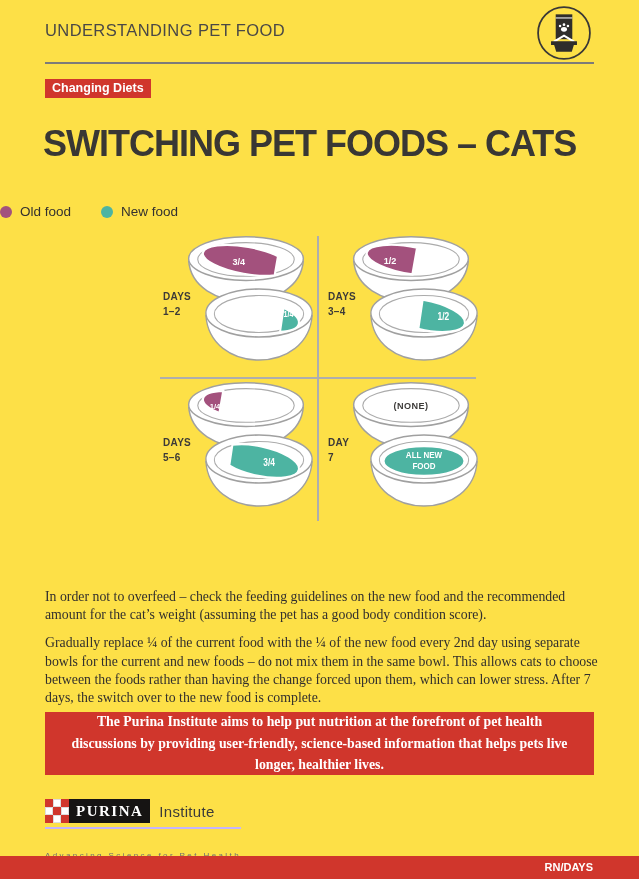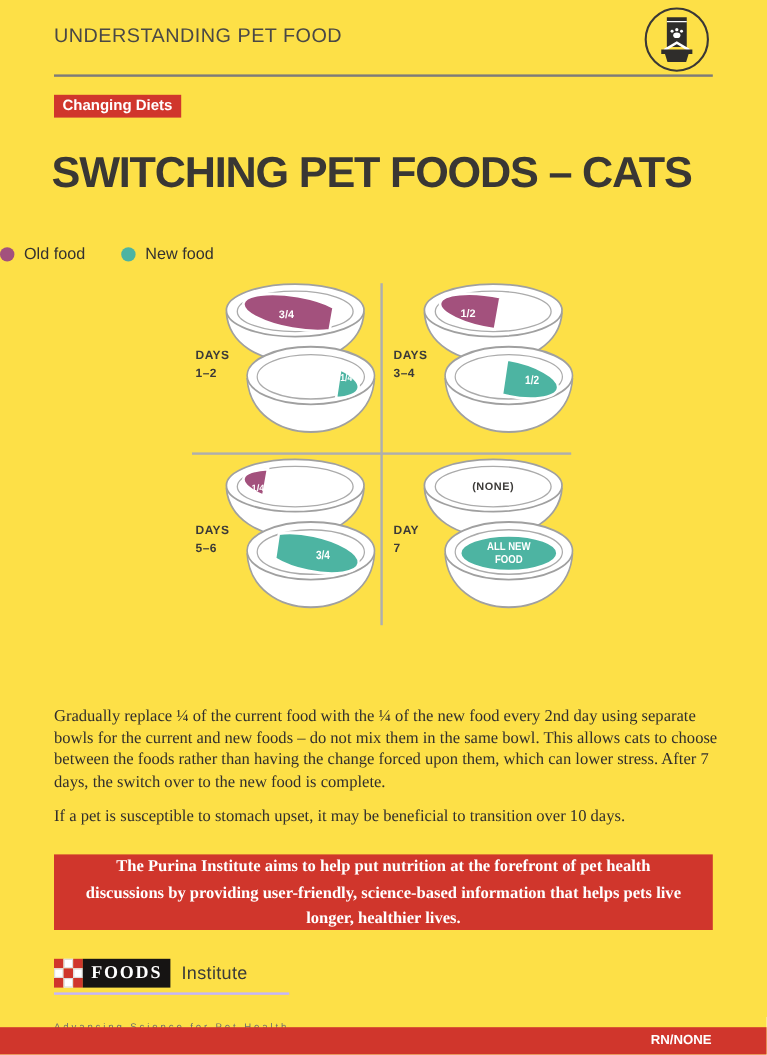--- a/index.html
+++ b/index.html
@@ -196,20 +196,21 @@
         <ellipse class="bowl-inner" cx="70" cy="28" rx="53" ry="18.5"></ellipse>
         <ellipse class="food-new" cx="70" cy="29" rx="48" ry="15"></ellipse>
         <text class="allnew" x="70" y="26">ALL NEW</text>
         <text class="allnew" x="70" y="37">FOOD</text>
       </svg>
     </div>
   </div>
 
 
   <div class="body-text">
+    <p>In order not to overfeed – check the feeding guidelines on the new food and the recommended amount for the cat’s weight (assuming the pet has a good body condition score).</p>
     <p>Gradually replace ¼ of the current food with the ¼ of the new food every 2nd day using separate bowls for the current and new foods – do not mix them in the same bowl. This allows cats to choose between the foods rather than having the change forced upon them, which can lower stress. After 7 days, the switch over to the new food is complete.</p>
     <p>If a pet is susceptible to stomach upset, it may be beneficial to transition over 10 days.</p>
   </div>
 
   <div class="info-box">
     <span>The Purina Institute aims to help put nutrition at the forefront of pet health discussions by providing user-friendly, science-based information that helps pets live longer, healthier lives.</span>
   </div>
 
   <div class="logo">
     <div class="logo-row">
@@ -217,23 +218,23 @@
         <span class="cb-r"></span>
           <span class="cb-w"></span>
           <span class="cb-r"></span>
         <span class="cb-w"></span>
           <span class="cb-r"></span>
           <span class="cb-w"></span>
         <span class="cb-r"></span>
           <span class="cb-w"></span>
           <span class="cb-r"></span>
       </div>
-      <div class="brand-box">FOODS</div>
+      <div class="brand-box">PURINA</div>
       <div class="institute">Institute</div>
     </div>
     <div class="tagline">Advancing Science for Pet Health</div>
   </div>
 
   <div class="footer-bar">
-    <span>RN/NONE</span>
+    <span>RN/DAYS</span>
   </div>
 
 </div>
 
 </body></html>

